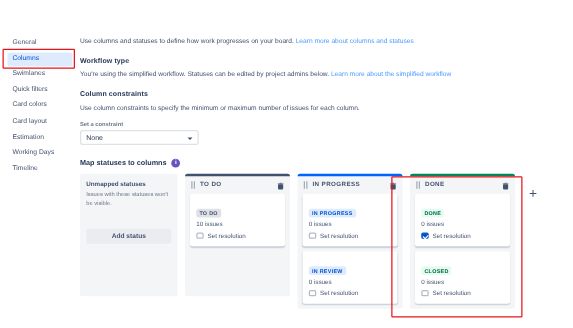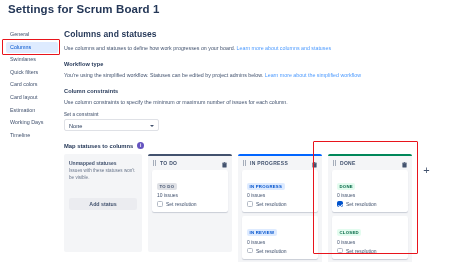--- a/index.html
+++ b/index.html
@@ -172,38 +172,36 @@
     position: absolute; left: 313px; top: 141px; width: 105px; height: 113px;
     border: 1.8px solid #e8141c; border-radius: 1px;
     pointer-events: none;
   }
 </style>
 </head>
 <body>
 
 <div class="page">
 
-  <div class="page-title">Settings for Scrum Board 1</div>
 
   <div class="sidebar" id="sidebar">
       <div class="sidebar-item">General</div>
       <div class="sidebar-item selected">Columns</div>
       <div class="sidebar-item">Swimlanes</div>
       <div class="sidebar-item">Quick filters</div>
       <div class="sidebar-item">Card colors</div>
       <div class="sidebar-item">Card layout</div>
       <div class="sidebar-item">Estimation</div>
       <div class="sidebar-item">Working Days</div>
       <div class="sidebar-item">Timeline</div>
     </div>
   <div class="hl-columns"></div>
 
   <div class="main">
 
-    <div class="sec-title">Columns and statuses</div>
 
     <div class="sec-text">
       <span>Use columns and statuses to define how work progresses on your board. </span><span class="link">Learn more about columns and statuses</span>
     </div>
 
     <div class="sec-sub">Workflow type</div>
     <div class="sec-text">
       <span>You're using the simplified workflow. Statuses can be edited by project admins below. </span><span class="link">Learn more about the simplified workflow</span>
     </div>
 

